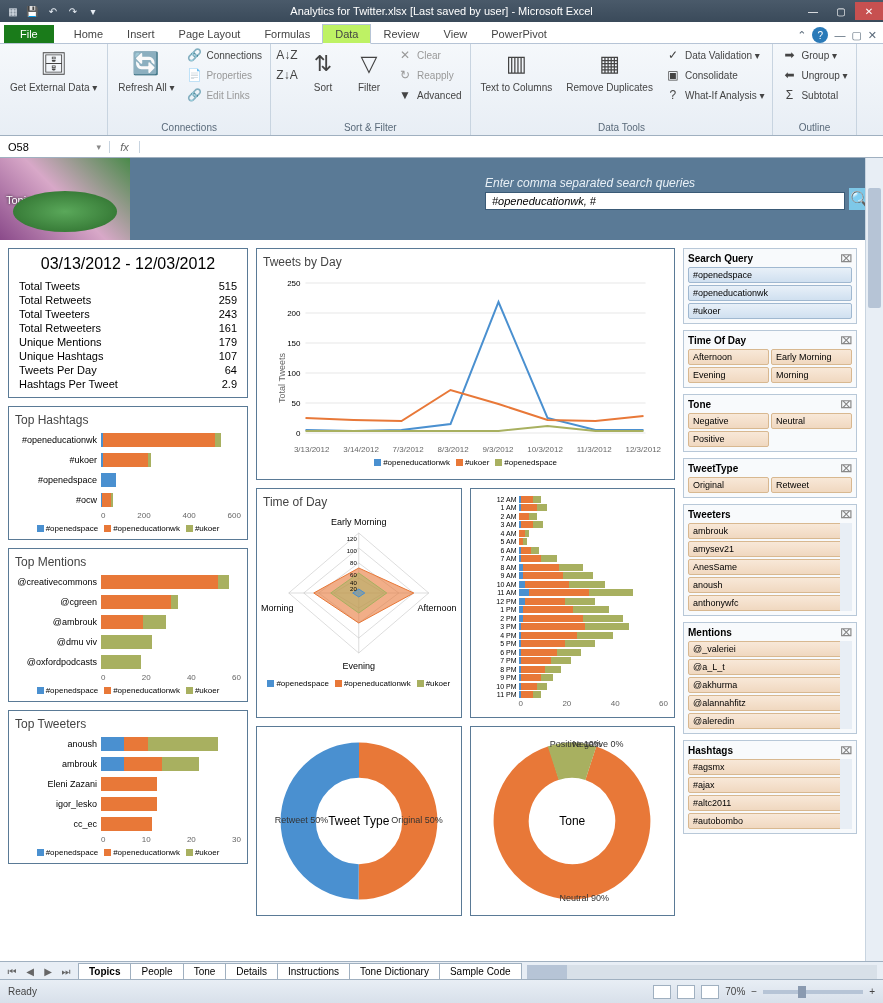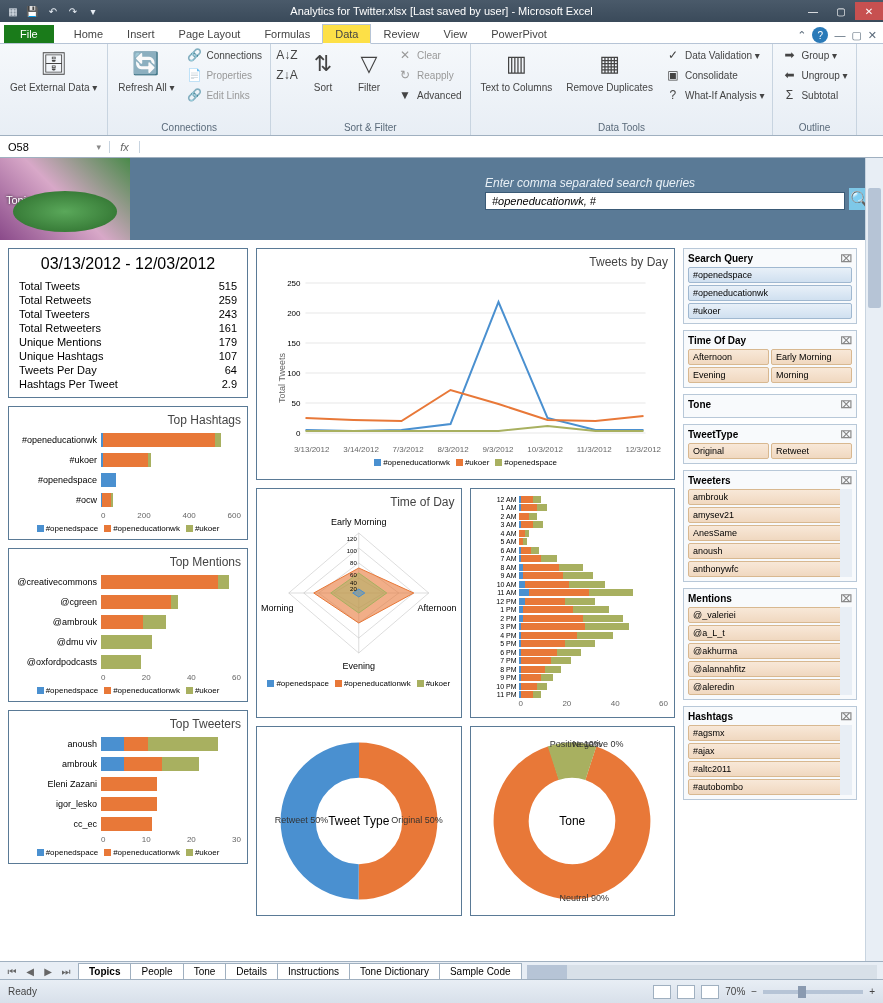--- a/index.html
+++ b/index.html
@@ -11,21 +11,21 @@
 .qat-btn { width: 18px; height: 18px; display: flex; align-items: center; justify-content: center; font-size: 10px; color: #e8eef5; }
 .title-text { position: absolute; left: 50%; transform: translateX(-50%); }
 .win-controls { position: absolute; right: 0; display: flex; }
 .win-btn { width: 28px; height: 18px; display: flex; align-items: center; justify-content: center; font-size: 10px; color: #fff; }
 .win-btn.close { background: #c75050; }
 
 
 .ribbon-tabs { height: 22px; background: #fff; display: flex; align-items: flex-end; border-bottom: 1px solid #b6c4d6; padding-left: 4px; position: relative; }
 .file-tab { background: #1a7b1a; color: #fff; padding: 3px 16px; font-size: 11px; margin-right: 8px; }
 .tab { padding: 3px 12px; font-size: 11px; color: #444; cursor: pointer; }
-.tab.active { background: #fde047; border: 1px solid #b6c4d6; border-bottom: 1px solid #f5f8fb; margin-bottom: -1px; }
+.tab.active { background: #bef264; border: 1px solid #b6c4d6; border-bottom: 1px solid #f5f8fb; margin-bottom: -1px; }
 .ribbon-right { position: absolute; right: 6px; display: flex; gap: 6px; align-items: center; font-size: 11px; color: #5a6a7a; }
 .help-icon { width: 16px; height: 16px; background: #2a7ab8; border-radius: 50%; color: #fff; display: flex; align-items: center; justify-content: center; font-size: 10px; }
 
 
 .ribbon { height: 92px; background: linear-gradient(#f5f8fb, #e8eef5); border-bottom: 1px solid #a0b0c0; display: flex; }
 .rgroup { border-right: 1px solid #c8d4e0; padding: 2px 6px; display: flex; flex-direction: column; justify-content: space-between; }
 .rgroup-body { display: flex; gap: 6px; align-items: flex-start; }
 .rgroup-label { font-size: 10px; color: #5a6a7a; text-align: center; padding-top: 1px; }
 .rbtn-lg { display: flex; flex-direction: column; align-items: center; gap: 2px; padding: 2px 4px; font-size: 10px; color: #444; text-align: center; line-height: 1.1; }
 .rbtn-lg .ico { width: 32px; height: 32px; display: flex; align-items: center; justify-content: center; font-size: 22px; }
@@ -55,21 +55,21 @@
 .banner-sub { margin-left: 20px; color: #e8f0f6; font-size: 12px; margin-top: 4px; }
 .banner-text { display: flex; flex-direction: column; }
 .search-area { position: absolute; right: 20px; top: 18px; }
 .search-label { color: #e8f0f6; font-style: italic; font-size: 12px; }
 .search-box { background: #fff; padding: 2px 6px; font-size: 11px; width: 360px; margin-top: 2px; border: 1px solid #3a5a76; font-style: italic; }
 .search-icon-btn { position: absolute; right: -26px; bottom: 0; width: 22px; height: 22px; background: #7ec8e8; display: flex; align-items: center; justify-content: center; }
 
 
 .dash { padding: 8px; background: #fff; display: grid; grid-template-columns: 240px 1fr 174px; gap: 8px; }
 .panel { background: #fff; border: 1px solid #5a7a96; padding: 6px; font-size: 10px; }
-.panel-title { text-align: right; font-size: 12px; color: #444; margin-bottom: 4px; }
+.panel-title { text-align: left; font-size: 12px; color: #444; margin-bottom: 4px; }
 
 
 .stats-date { text-align: center; font-size: 16px; margin-bottom: 6px; }
 .stat-row { display: flex; justify-content: space-between; font-size: 11px; padding: 1px 4px; }
 .mini-bar-row { display: flex; align-items: center; height: 18px; margin-bottom: 2px; }
 .mini-bar-label { width: 86px; text-align: right; font-size: 9px; padding-right: 4px; }
 .mini-bar-track { flex: 1; display: flex; height: 14px; }
 .mini-bar-seg { height: 100%; }
 .mini-axis { display: flex; margin-left: 86px; font-size: 8px; color: #666; justify-content: space-between; }
 .mini-legend { font-size: 8px; display: flex; flex-wrap: wrap; gap: 6px; margin-top: 4px; justify-content: center; }
@@ -851,20 +851,25 @@
             <div class="slicer-item ">Early Morning</div>
             <div class="slicer-item ">Evening</div>
             <div class="slicer-item ">Morning</div>
           </div>
     </div>
         <div class="slicer">
       <div class="slicer-head">
             <span>Tone</span>
             <span class="slicer-clear">⌧</span>
           </div>
+      <div class="slicer-items grid2">
+            <div class="slicer-item ">Negative</div>
+            <div class="slicer-item ">Neutral</div>
+            <div class="slicer-item ">Positive</div>
+          </div>
     </div>
         <div class="slicer">
       <div class="slicer-head">
             <span>TweetType</span>
             <span class="slicer-clear">⌧</span>
           </div>
       <div class="slicer-items grid2">
             <div class="slicer-item ">Original</div>
             <div class="slicer-item ">Retweet</div>
           </div>

